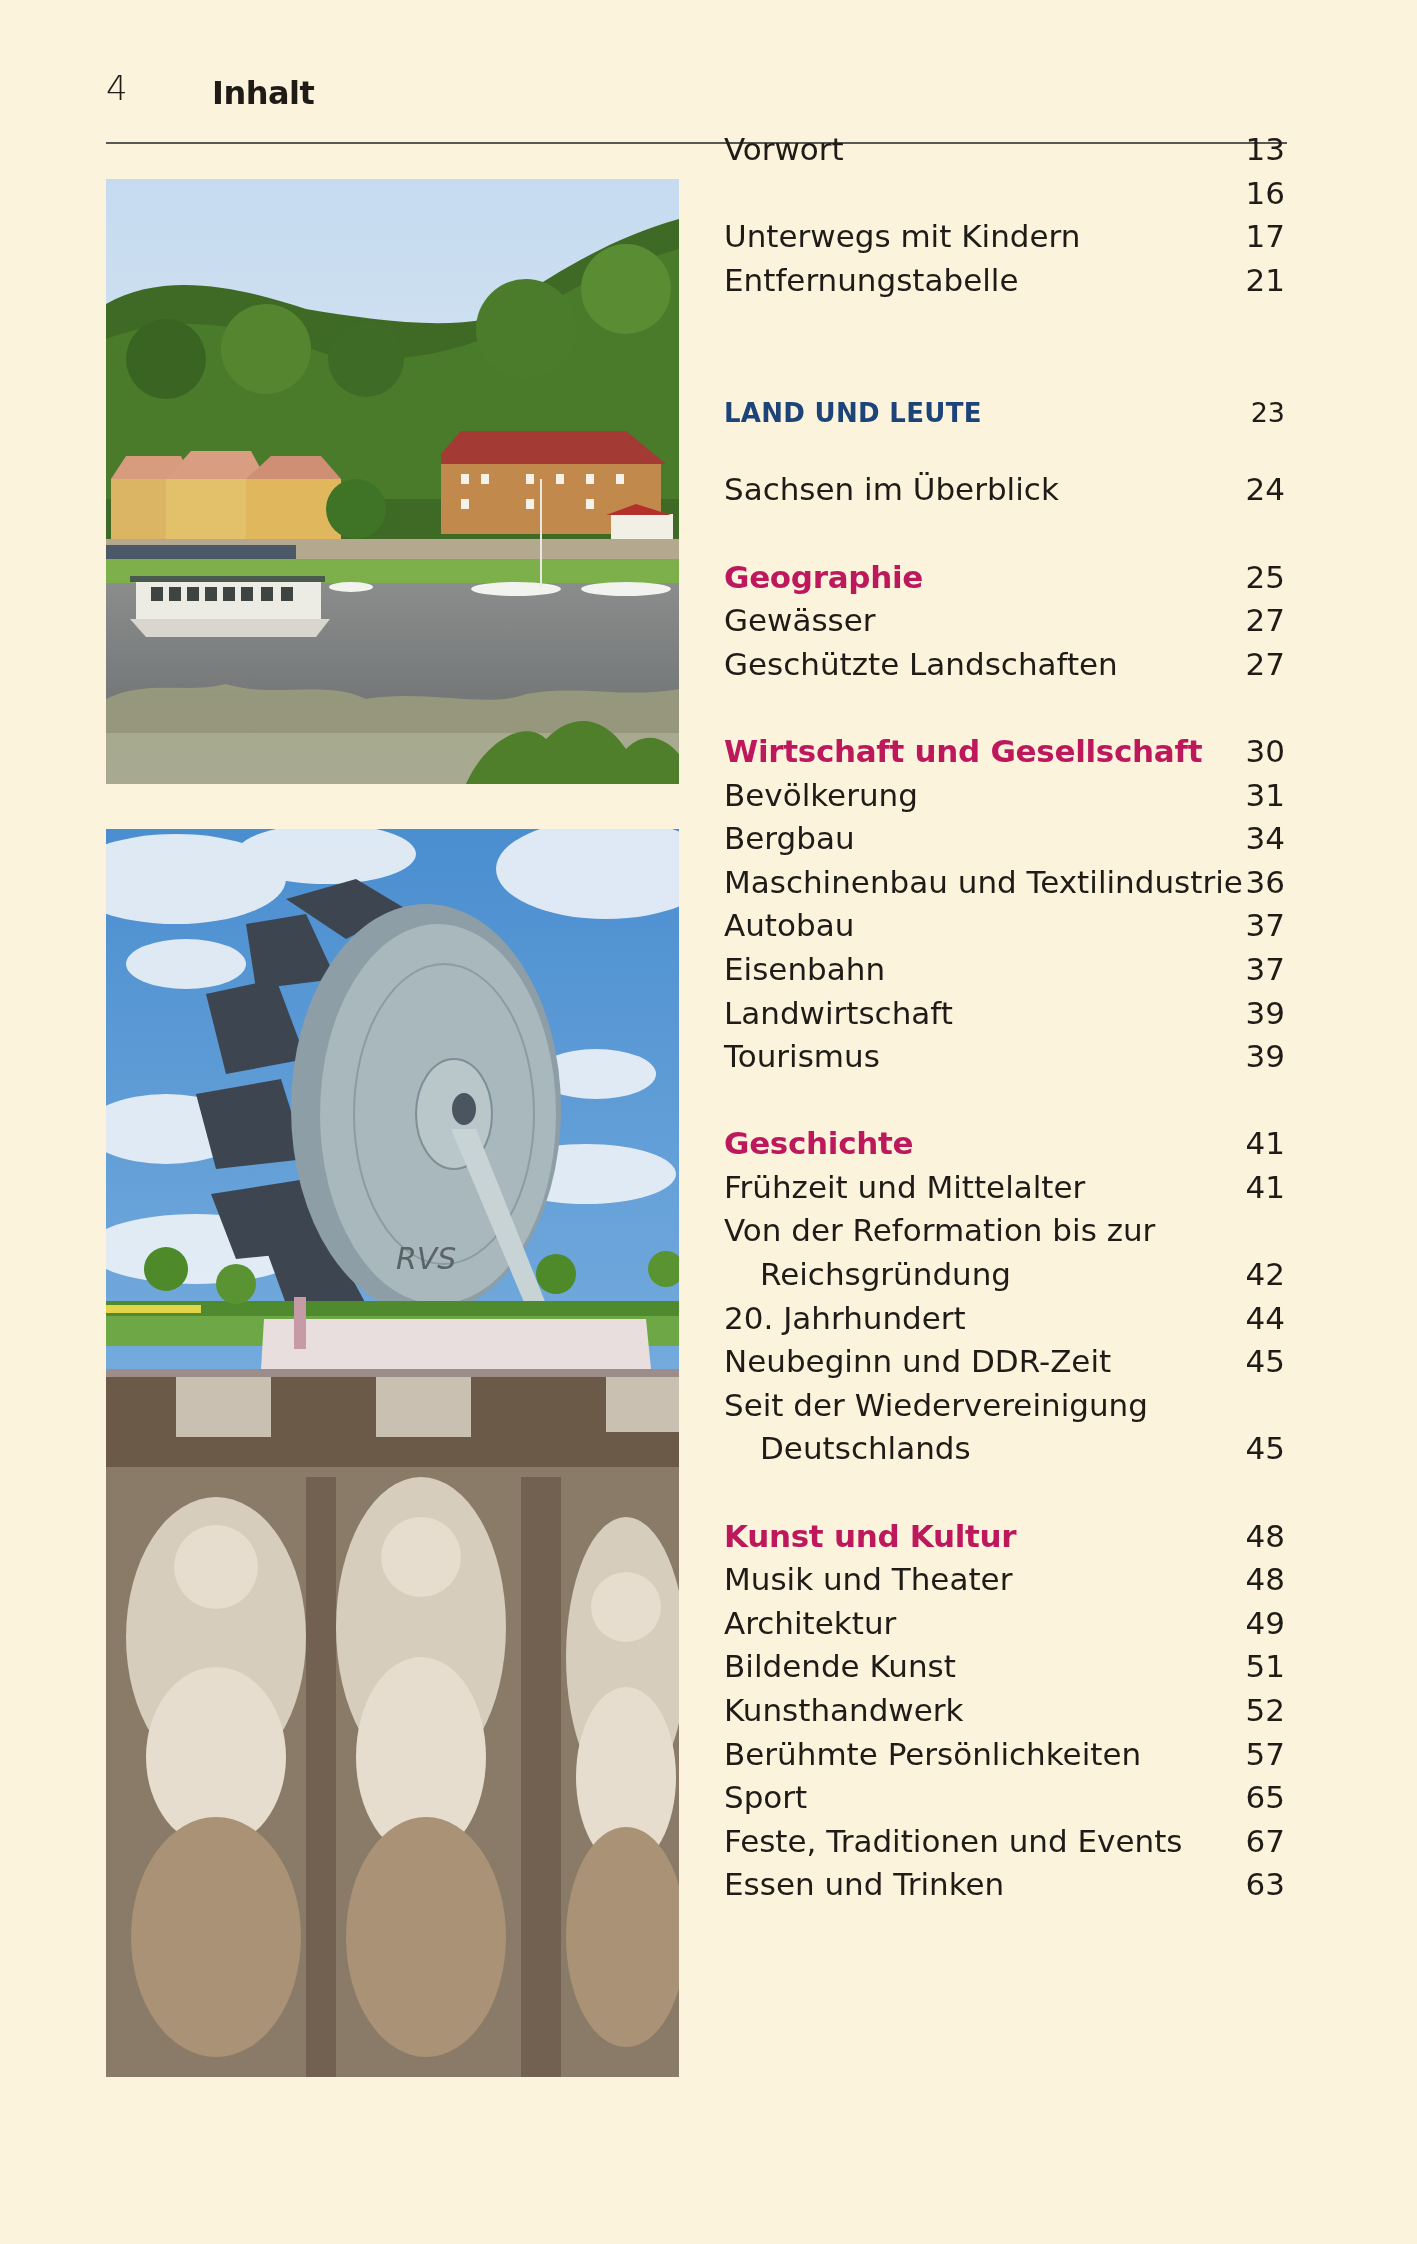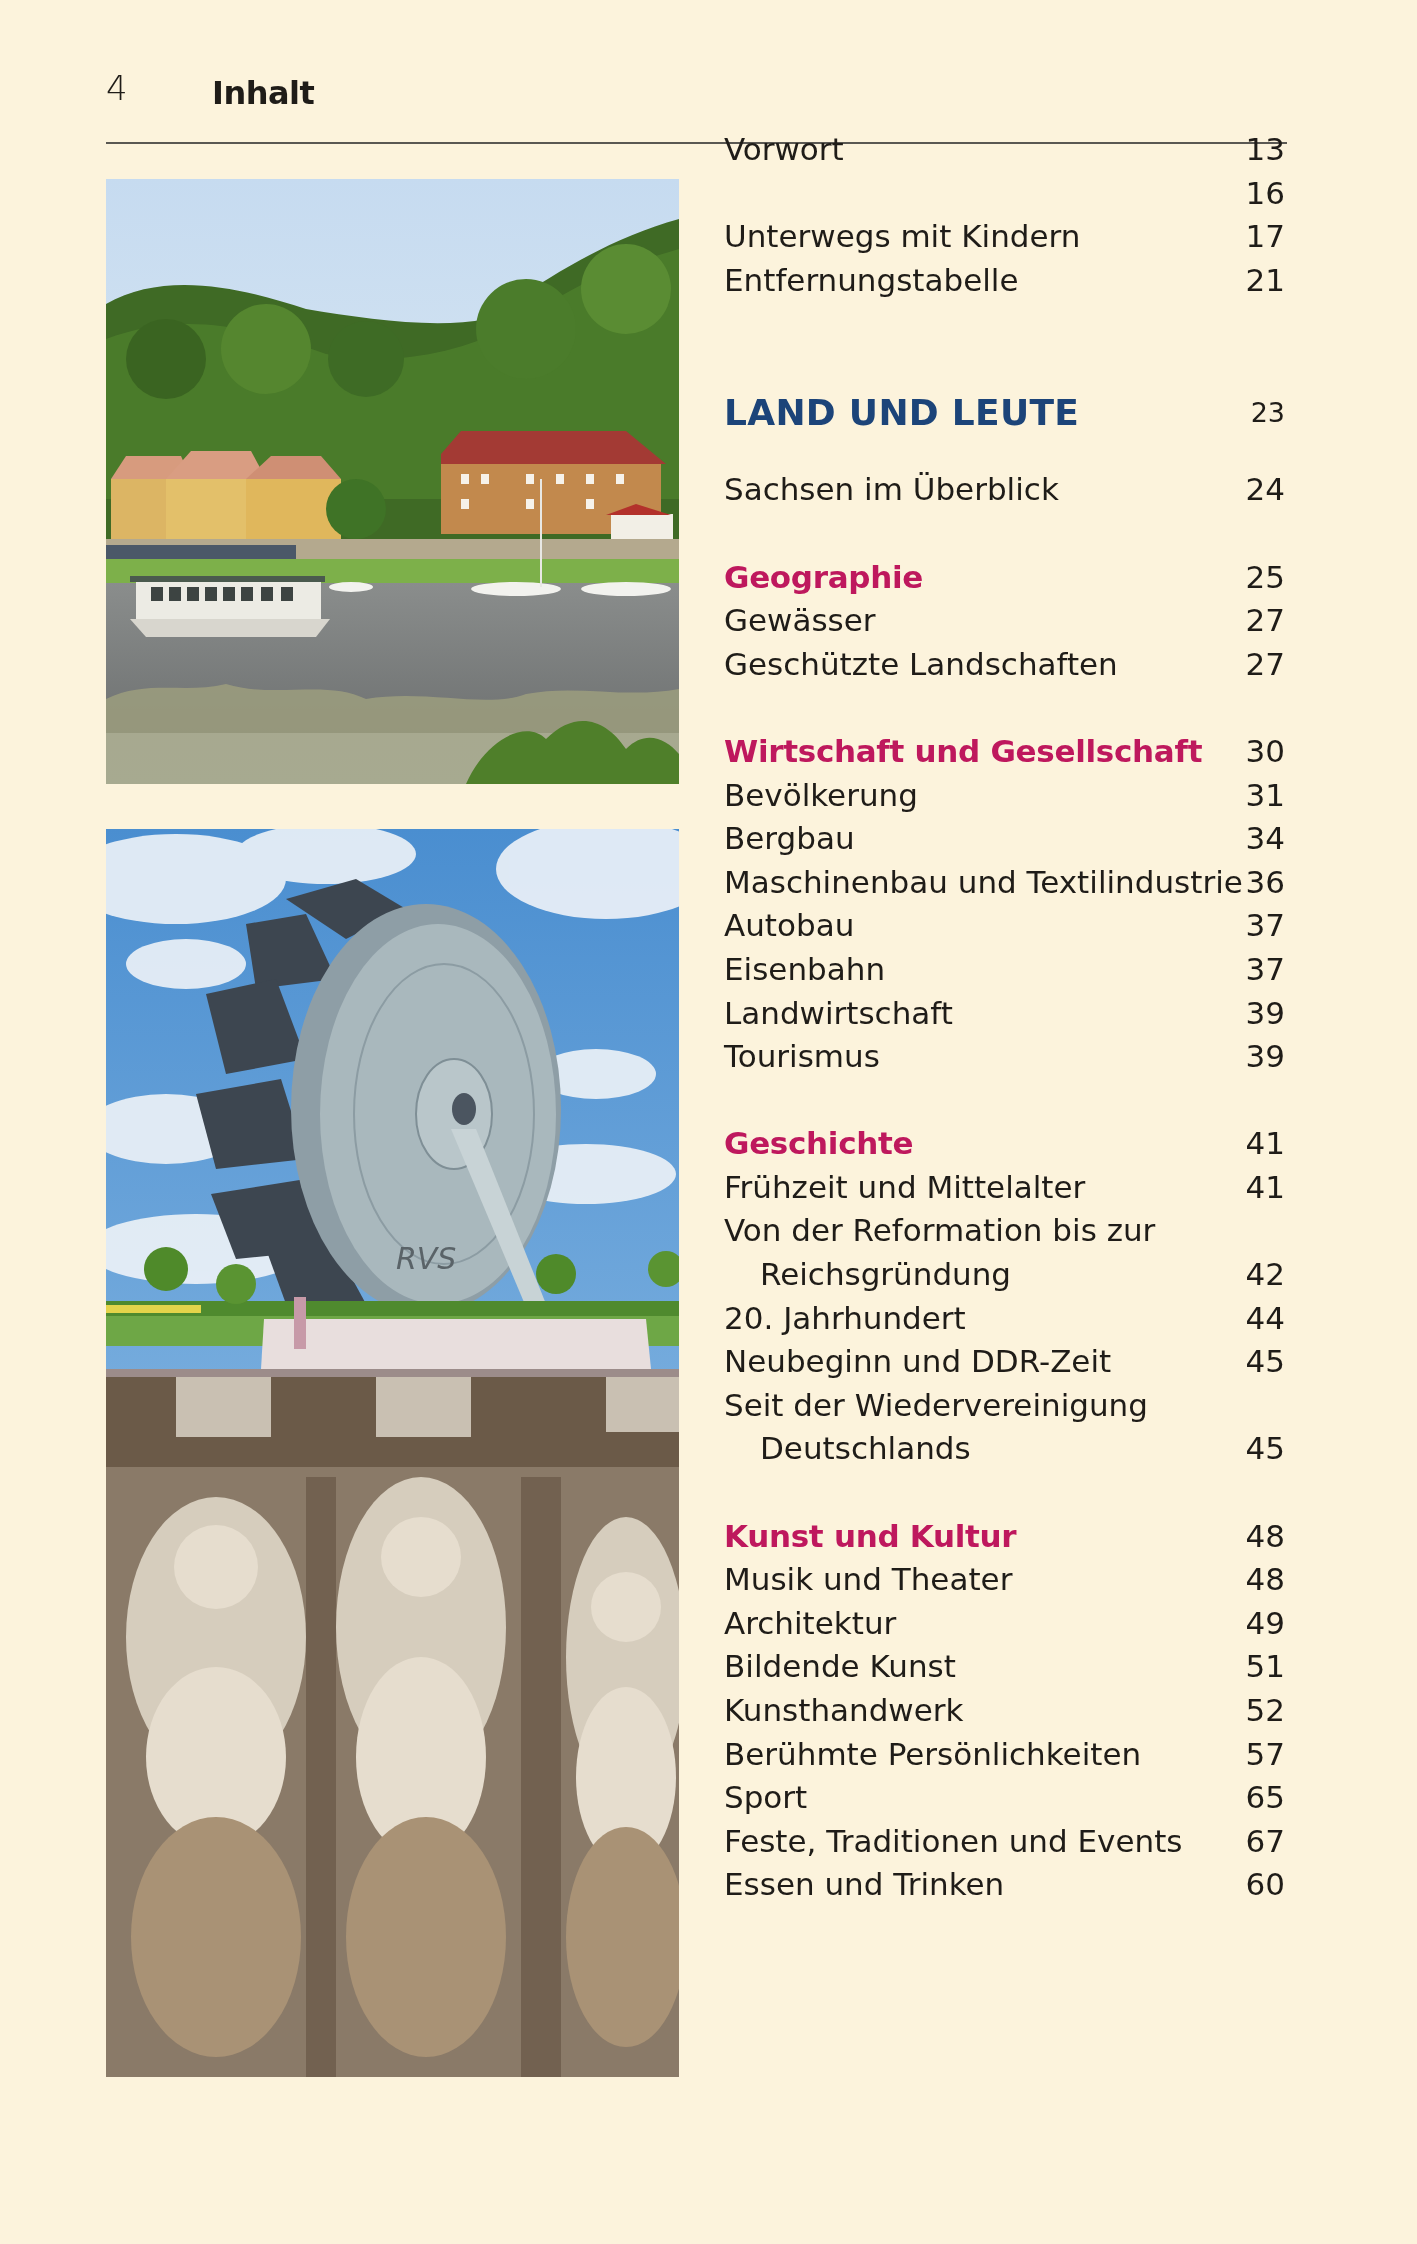--- a/index.html
+++ b/index.html
@@ -18,21 +18,21 @@
   .photo { position:relative; width:573px; overflow:hidden; }
   .photo svg { display:block; }
 
   .toc { position:absolute; left:716px; top:128px; width:569px; }
   .row { position:relative; height:43.6px; line-height:43.6px; font-size:31px; white-space:nowrap;margin-left:8px; }
   .row .label { position:absolute; left:0; }
   .row .page { position:absolute; right:0; }
   .row.indent .label { left:36px; }
   .row.section .label { color:#be185d; font-weight:bold; letter-spacing:-0.3px; }
   .row.part { height:54px; line-height:54px; }
-  .row.part .label { color:#1c4479; font-weight:bold; font-size:36px; letter-spacing:0.3px; }
+  .row.part .label { color:#1c4479; font-weight:bold; font-size:26px; letter-spacing:0.3px; }
   .row.part .page { font-size:27px; }
   .gap { height:43.6px; }
 </style>
 </head>
 <body>
 
 <div class="header">
   <span class="page-num">4</span>
   <span class="header-title">Inhalt</span>
 </div>
@@ -338,15 +338,15 @@
   <div class="row">
       <span class="label">Sport</span>
       <span class="page">65</span>
     </div>
   <div class="row">
       <span class="label">Feste, Traditionen und Events</span>
       <span class="page">67</span>
     </div>
   <div class="row">
       <span class="label">Essen und Trinken</span>
-      <span class="page">60</span>
+      <span class="page">63</span>
     </div>
 </div>
 
 </body></html>

